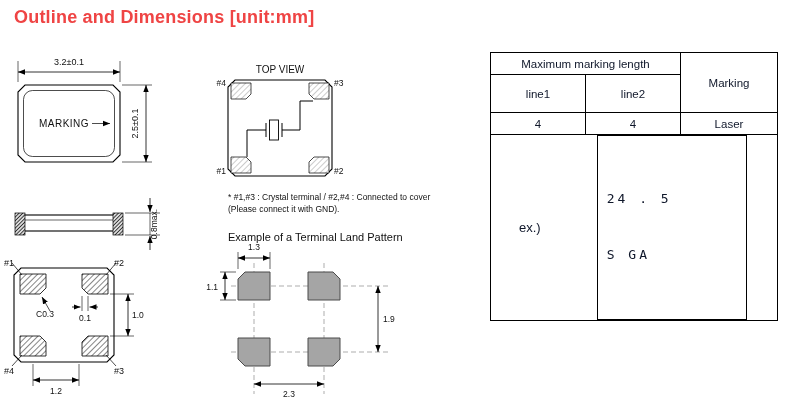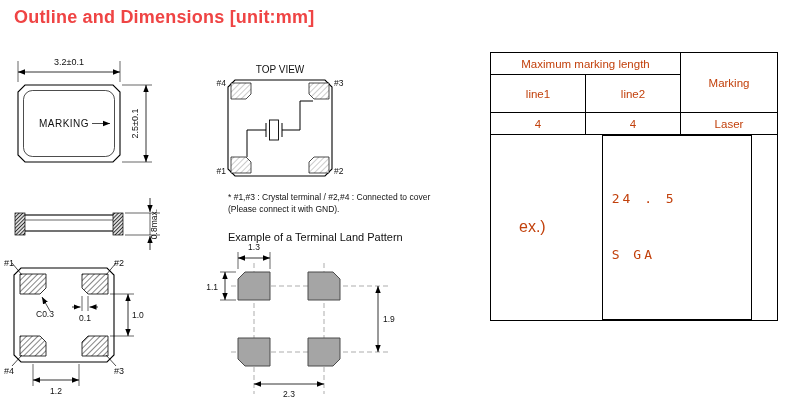--- a/index.html
+++ b/index.html
@@ -18,26 +18,26 @@
   .smalltext{font-size:8.5px;}
   .padlabel{font-size:9px;}
   .notetext{font-size:8.5px;}
   .sectiontitle{font-size:11px;}
   .centerline{stroke:#777;stroke-width:0.6;stroke-dasharray:5,3;fill:none;}
   .landpad{fill:#a5a5a5;stroke:#4a4a4a;stroke-width:1;}
   .hatchpad{fill:url(#hatch);stroke:#000;stroke-width:0.8;}
   .hatchlightpad{fill:url(#hatchLight);stroke:#000;stroke-width:0.7;}
   .terminalcap{fill:url(#hatchDense);stroke:#000;stroke-width:0.7;}
   .circuit{fill:none;stroke:#000;stroke-width:1;}
-  .mtable{position:absolute;left:490px;top:52px;border-collapse:collapse;color:#c2410c;}
+  .mtable{position:absolute;left:490px;top:52px;border-collapse:collapse;color:#0f172a;}
   .mtable td{border:1px solid #000;text-align:center;vertical-align:middle;
              font-size:11.5px;padding:0;}
   .ex-cell{height:66px;}
   .ex-wrap{display:flex;align-items:center;height:100%;}
-  .ex-label{font-size:16px;margin-left:28px;}
+  .ex-label{font-size:13px;margin-left:28px;}
   .mark-box{margin-left:56px;border:1px solid #000;padding:16px 9px;
             font-family:"DejaVu Sans Mono",monospace;font-size:13px;
             letter-spacing:3px;line-height:1.45;text-align:left;white-space:pre;}
 </style>
 </head>
 <body>
 
 <div class="page-title">Outline and Dimensions [unit:mm]</div>
 
 <svg class="drawing" width="788" height="406" viewBox="0 0 788 406">

